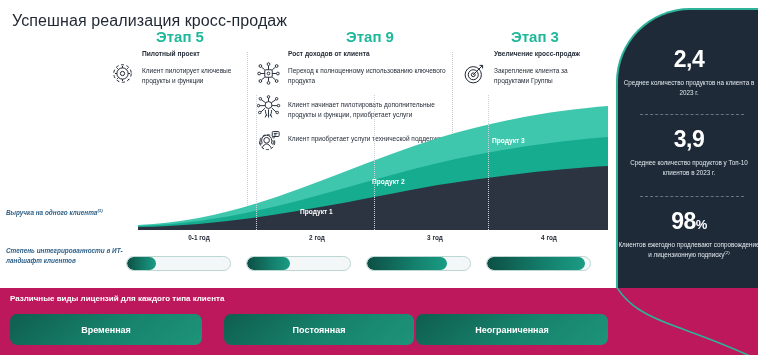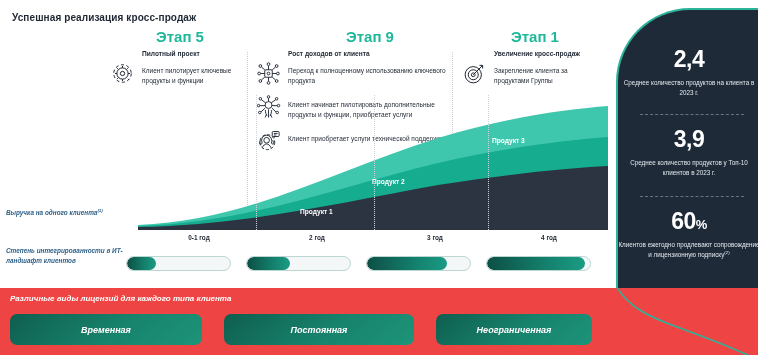--- a/index.html
+++ b/index.html
@@ -8,21 +8,21 @@
     font-family: "Liberation Sans", sans-serif;
     background: #ffffff;
     overflow: hidden;
     position: relative;
   }
   #slide { position: relative; width: 758px; height: 355px; background: #fff; overflow: hidden; }
 
   
   .slide-title {
     position: absolute; left: 12px; top: 12px;
-    font-size: 10px; font-weight: bold; color: #1f2733;
+    font-size: 16px; font-weight: normal; color: #1f2733;
     letter-spacing: .1px;
   }
 
   
   .stage-head {
     position: absolute; top: 28px;
     font-size: 15px; font-weight: bold; color: #1fb89a;
     text-align: center; white-space: nowrap;
   }
   #stage1-head { left: 120px; width: 120px; }
@@ -113,50 +113,50 @@
   }
   .stat-sep {
     position: absolute; left: 22px; width: 104px; height: 0;
     border-top: 1px dashed #67737f;
   }
   #sep0 { top: 104px; } #sep1 { top: 186px; }
 
   
   #bottom-band {
     position: absolute; left: 0; top: 288px; width: 758px; height: 67px;
-    background: #ef4444; overflow: hidden; font-style: italic;
+    background: #be185d; overflow: hidden;
   }
   #bottom-title {
     position: absolute; left: 10px; top: 6px;
     font-size: 8px; font-weight: bold; color: #ffffff;
   }
   .lic-btn {
     position: absolute; top: 26px; height: 31px;
     border-radius: 7px; color: #ffffff; font-size: 9px; font-weight: bold;
     display: flex; align-items: center; justify-content: center;
     background: linear-gradient(140deg, #0f5e4f 0%, #17836c 55%, #1d9479 100%);
   }
   #lic0 { left: 10px; width: 192px; }
   #lic1 { left: 224px; width: 190px; }
-  #lic2 { left: 436px; width: 156px; }
+  #lic2 { left: 416px; width: 192px; }
   #bottom-curve { position: absolute; left: 590px; top: 0; width: 168px; height: 67px; }
 
   
   #notch { position: absolute; left: 616px; top: 288px; width: 40px; height: 10px; background:#fff; }
 </style>
 </head>
 <body>
 
 <div id="slide">
 
   <div class="slide-title">Успешная реализация кросс-продаж</div>
 
   <div class="stage-head" id="stage1-head">Этап 5</div>
   <div class="stage-head" id="stage2-head">Этап 9</div>
-  <div class="stage-head" id="stage3-head">Этап 1</div>
+  <div class="stage-head" id="stage3-head">Этап 3</div>
 
   <div class="vdiv" id="vdiv1"></div>
   <div class="vdiv" id="vdiv2"></div>
 
   <div class="stage-col" id="stage1-col">
     <div class="stage-sub">Пилотный проект</div>
     <div class="bullet">
       <span class="ic">
         <svg viewBox="0 0 40 40" fill="none" stroke="#1f2733" stroke-width="1.6">
           <circle cx="20" cy="20" r="14" stroke-dasharray="5 4"></circle>
@@ -289,21 +289,21 @@
       <div class="stat-num">2,4</div>
       <div class="stat-txt">Среднее количество продуктов на клиента в 2023 г.</div>
     </div>
     <div class="stat-sep" id="sep0"></div>
     <div class="stat" id="stat1">
       <div class="stat-num">3,9</div>
       <div class="stat-txt">Среднее количество продуктов у Топ-10 клиентов в 2023 г.</div>
     </div>
     <div class="stat-sep" id="sep1"></div>
     <div class="stat" id="stat2">
-      <div class="stat-num"><span>60</span><span class="pct">%</span></div>
+      <div class="stat-num"><span>98</span><span class="pct">%</span></div>
       <div class="stat-txt"><span>Клиентов ежегодно продлевают сопровождение и лицензионную подписку</span><span class="fn">(2)</span></div>
     </div>
   </div>
 
   <div id="notch"></div>
 
   <div id="bottom-band">
     <div id="bottom-title">Различные виды лицензий для каждого типа клиента</div>
     <div class="lic-btn" id="lic1">Постоянная</div>
     <div class="lic-btn" id="lic0">Временная</div>

